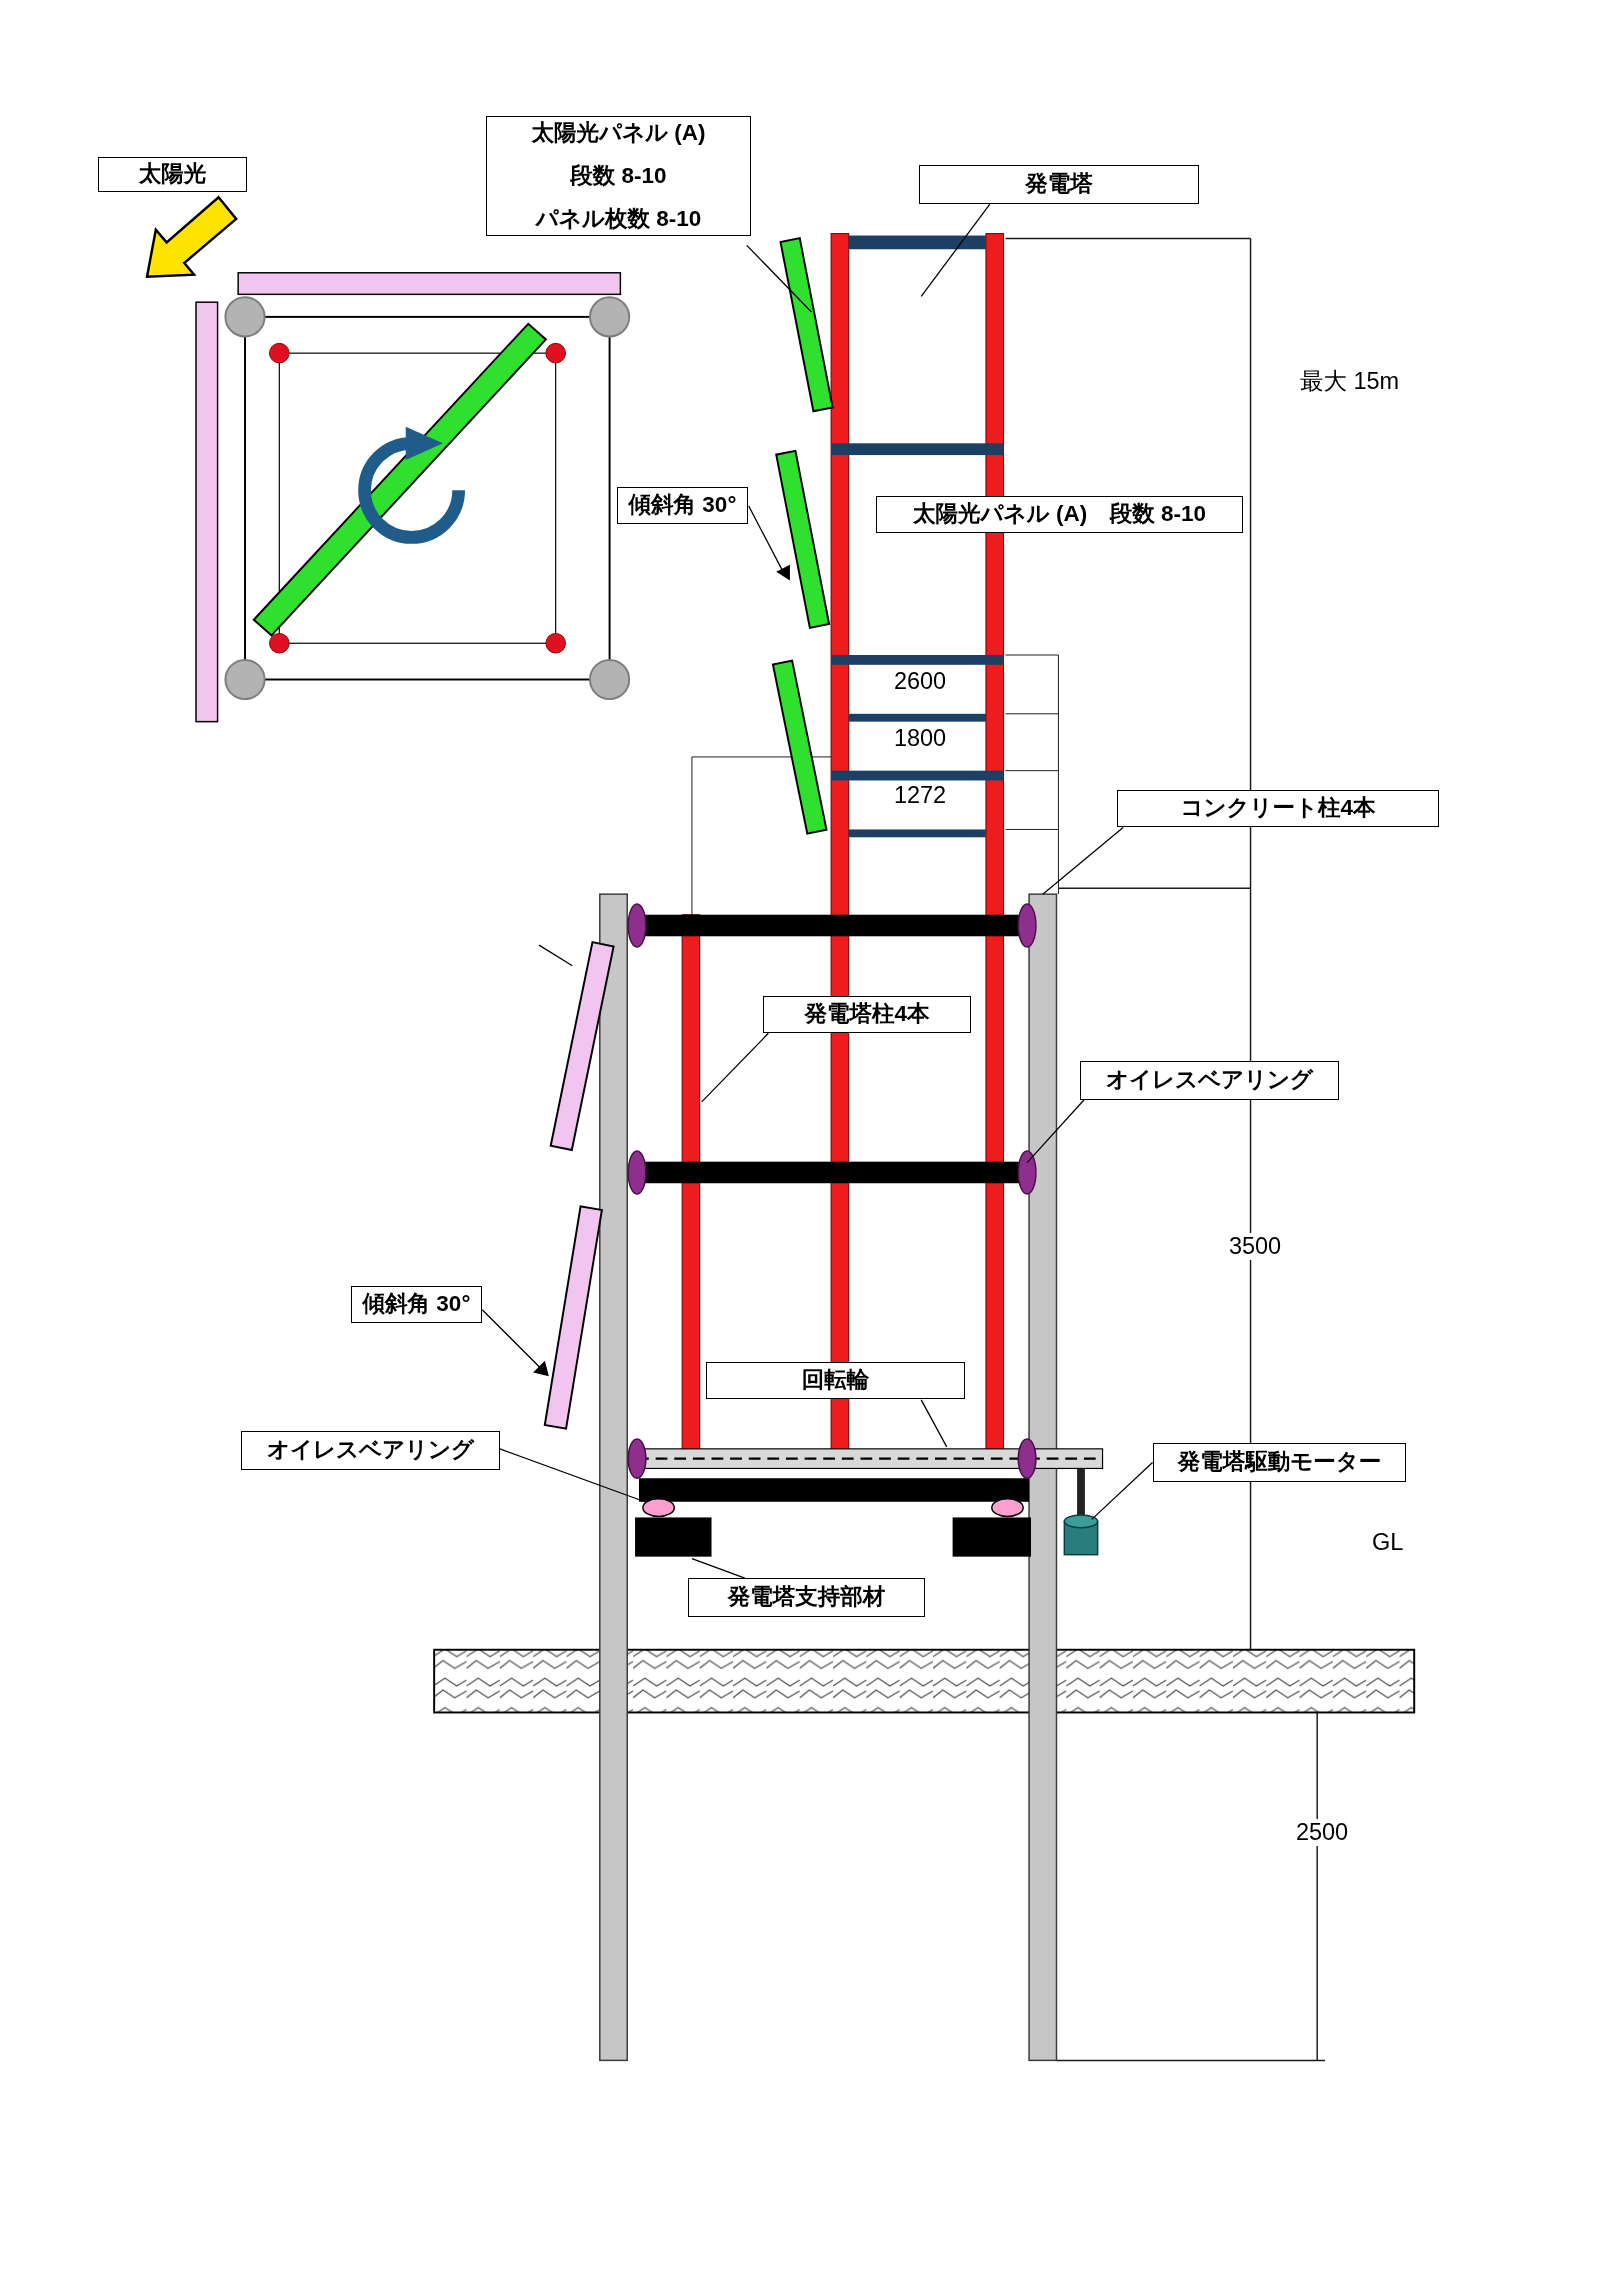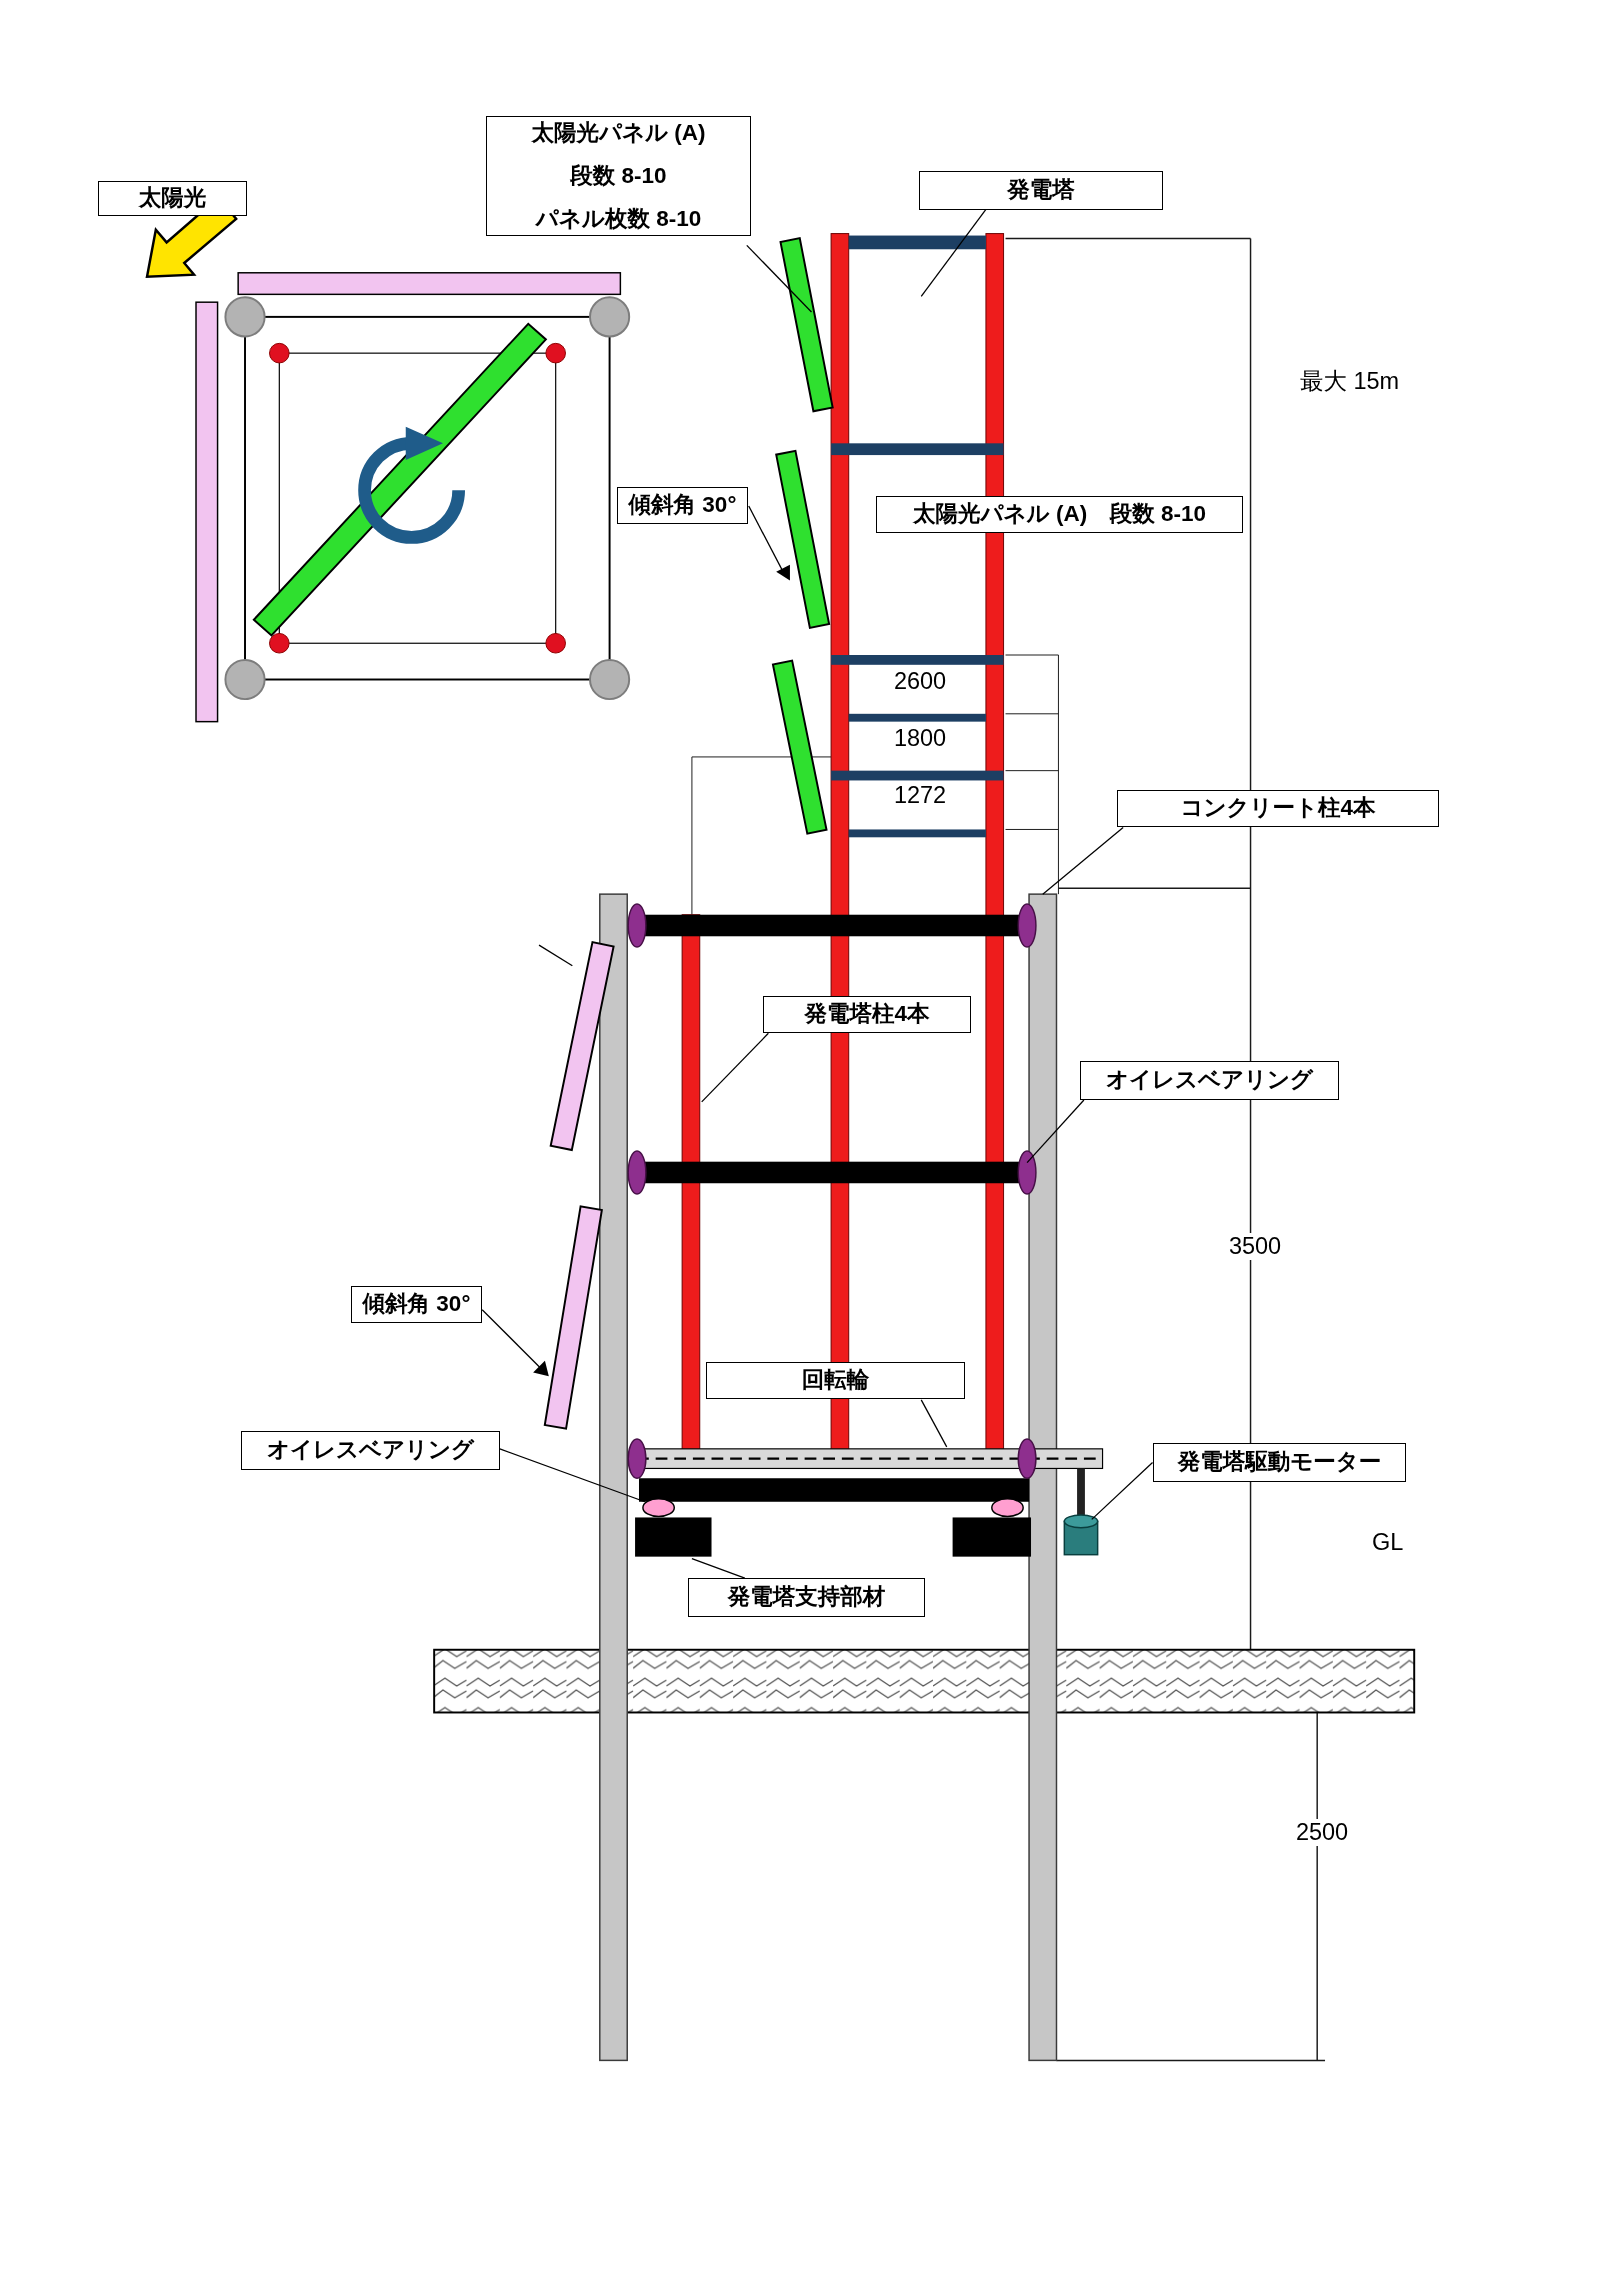--- a/index.html
+++ b/index.html
@@ -126,31 +126,31 @@
     <line x1="492" y1="1336" x2="554" y2="1398"></line>
     <line x1="940" y1="1428" x2="966" y2="1476"></line>
     <line x1="510" y1="1478" x2="658" y2="1532"></line>
     <line x1="1176" y1="1492" x2="1114" y2="1550"></line>
     <line x1="760" y1="1610" x2="706" y2="1590"></line>
   </g>
   <polygon points="806,592 792,583 806,576" fill="#000"></polygon>
   <polygon points="560,1404 544,1400 556,1388" fill="#000"></polygon>
 </svg>
 
-<div class="callout" style="left:98px;top:181px;width:149px;height:35px">
+<div class="callout" style="left:98px;top:157px;width:149px;height:35px">
   <span>太陽光</span>
 </div>
 
 <div class="callout multi" style="left:486px;top:116px;width:265px;height:120px">
   <span>太陽光パネル (A)</span>
   <span>段数 8-10</span>
   <span>パネル枚数 8-10</span>
 </div>
 
-<div class="callout" style="left:919px;top:171px;width:244px;height:39px">
+<div class="callout" style="left:919px;top:165px;width:280px;height:39px">
   <span>発電塔</span>
 </div>
 
 <div class="dim" style="left:1296px;top:365px">最大 15m</div>
 
 <div class="callout" style="left:617px;top:487px;width:131px;height:37px">
   <span>傾斜角 30°</span>
 </div>
 
 <div class="callout" style="left:876px;top:496px;width:367px;height:37px">

